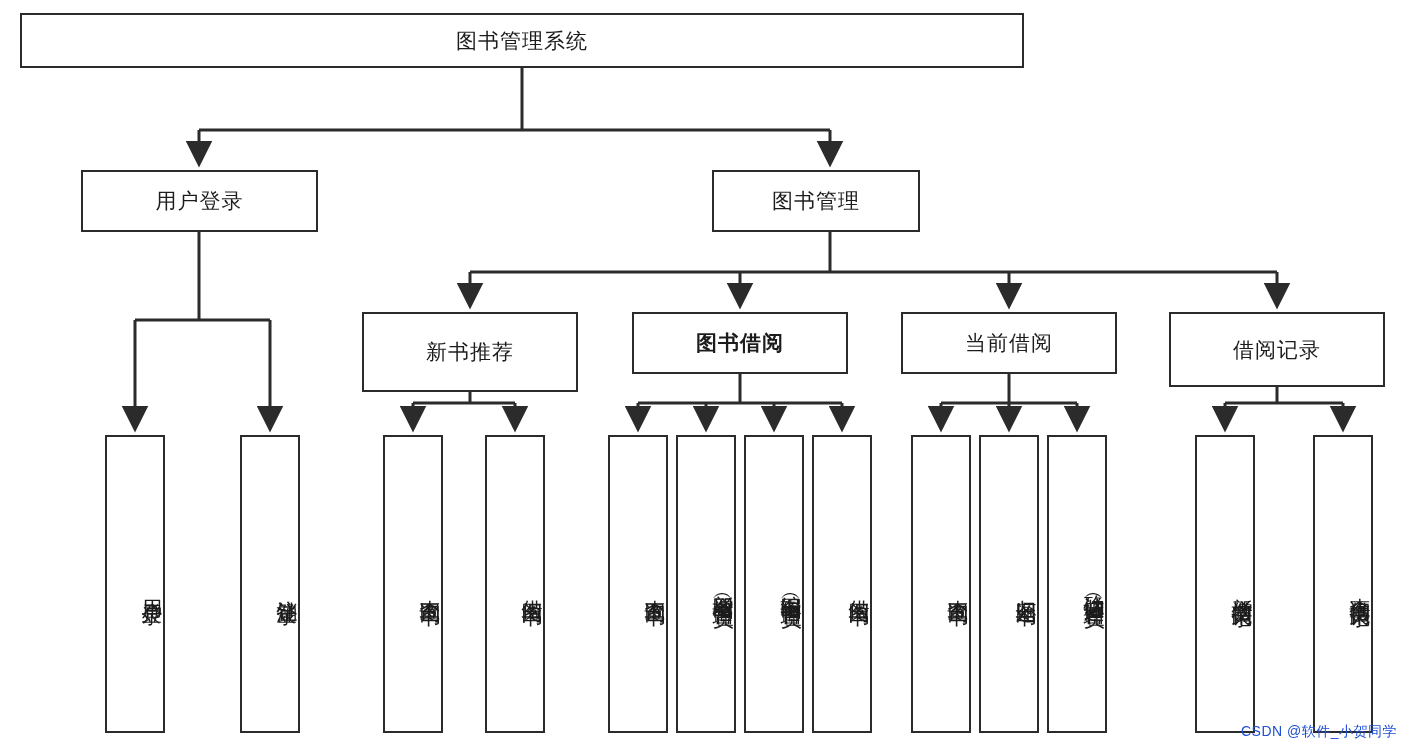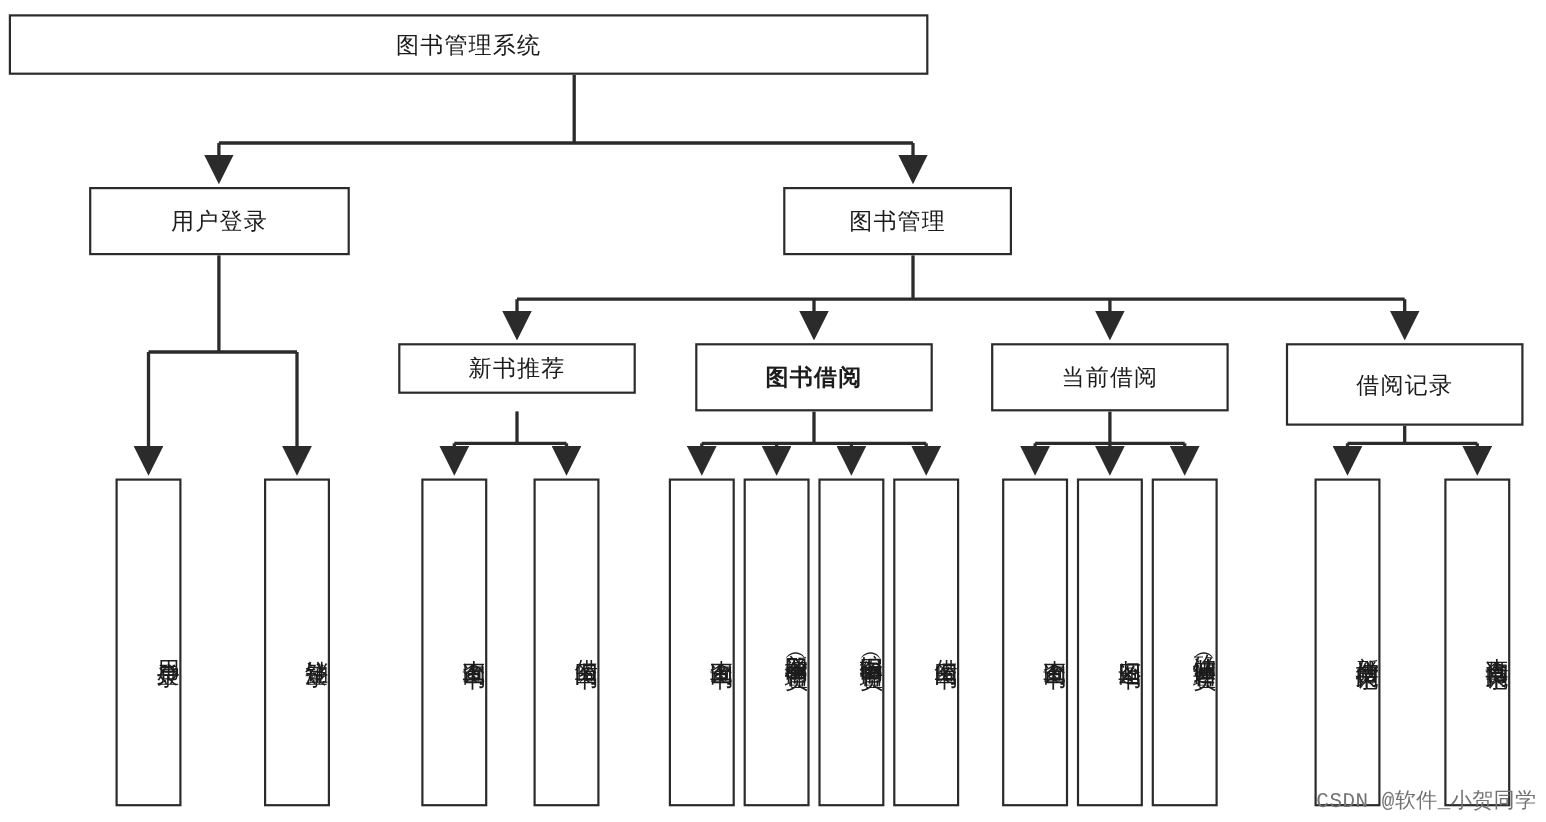--- a/index.html
+++ b/index.html
@@ -49,26 +49,25 @@
     line-height: 1.05;
     align-items: flex-start;
     justify-content: center;
     padding-top: 6px;
     overflow: hidden;
   }
   .watermark {
     position: absolute;
     right: 8px;
     bottom: 6px;
-    font-size: 19px;
-    color: #737373;
+    font-size: 14px;
+    color: #1d4ed8;
     letter-spacing: 0.5px;
     white-space: nowrap;
     pointer-events: none;
-    font-family: Liberation Mono, monospace;
   }
 </style>
 </head>
 <body>
 
 <div id="diagram-root">
 
   <svg class="diagram-svg" viewBox="0 0 1405 747">
     <defs>
       <marker id="arrow" viewBox="0 0 12 12" refX="10" refY="6" markerWidth="9" markerHeight="9" orient="auto-start-reverse">
@@ -112,32 +111,32 @@
       <path d="M 1009 403 L 1009 428" marker-end="url(#arrow)"></path>
       <path d="M 1077 403 L 1077 428" marker-end="url(#arrow)"></path>
 
       <path d="M 1277 374 L 1277 403"></path>
       <path d="M 1225 403 L 1343 403"></path>
       <path d="M 1225 403 L 1225 428" marker-end="url(#arrow)"></path>
       <path d="M 1343 403 L 1343 428" marker-end="url(#arrow)"></path>
     </g>
   </svg>
 
-  <div class="node-box node-h" style="left:8px; top:13px; width:836px; height:55px;">
+  <div class="node-box node-h" style="left:20px; top:13px; width:1004px; height:55px;">
     <span>图书管理系统</span>
   </div>
 
   <div class="node-box node-h" style="left:81px; top:170px; width:237px; height:62px;">
     <span>用户登录</span>
   </div>
   <div class="node-box node-h" style="left:712px; top:170px; width:208px; height:62px;">
     <span>图书管理</span>
   </div>
 
-  <div class="node-box node-h" style="left:362px; top:312px; width:216px; height:46px;">
+  <div class="node-box node-h" style="left:362px; top:312px; width:216px; height:80px;">
     <span>新书推荐</span>
   </div>
   <div class="node-box node-h" style="left:632px; top:312px; width:216px; height:62px;font-weight:bold;">
     <span>图书借阅</span>
   </div>
   <div class="node-box node-h" style="left:901px; top:312px; width:216px; height:62px;align-items:center;">
     <span>当前借阅</span>
   </div>
   <div class="node-box node-h" style="left:1169px; top:312px; width:216px; height:75px;">
     <span>借阅记录</span>

